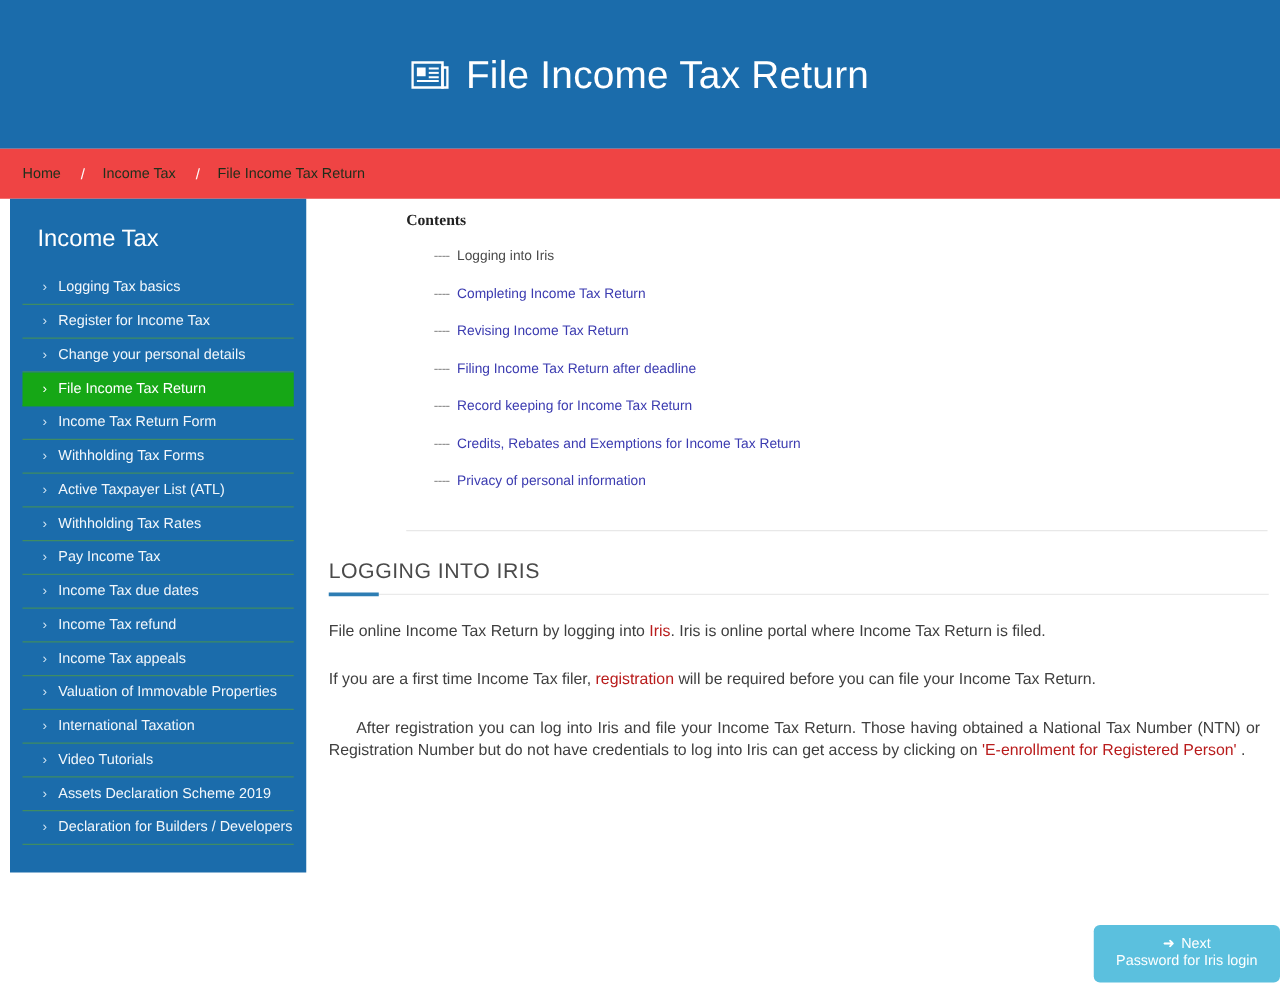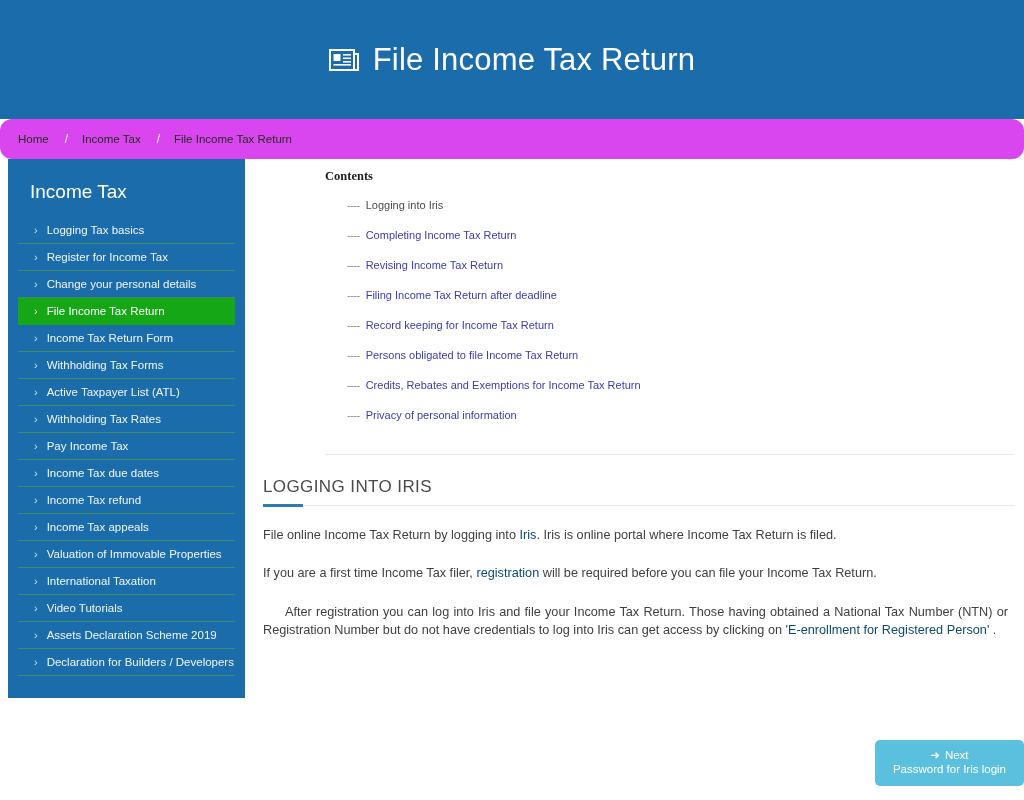--- a/index.html
+++ b/index.html
@@ -24,25 +24,24 @@
     color: #ffffff;
     font-size: 31px;
     font-weight: 400;
     letter-spacing: 0.2px;
     line-height: 1;
   }
 
   
   .breadcrumb-bar {
     height: 40px;
-    background: #d946ef;
+    background: #ef4444;
     display: flex; align-items: center;
     padding-left: 18px;
     gap: 0px;
-    border-radius: 12px;
   }
   .crumb {
     font-size: 11.5px;
     color: #1f2d1a;
     text-decoration: none;
     white-space: nowrap;
   }
   .crumb.link { color: #21301c; }
   .crumb-sep {
     color: #ffffff;
@@ -167,21 +166,21 @@
   
   .body-copy { padding: 0 6px 0 6px; }
   .para {
     font-size: 12.7px;
     color: #3f3f3f;
     line-height: 1.45;
     margin: 20px 0 0 0;
   }
   .para.indent { text-indent: 22px; text-align: justify; }
   .para a, .inline-link {
-    color: #0c4a6e;
+    color: #b91c1c;
     text-decoration: none;
   }
 
   
   .next-wrap {
     position: absolute;
     left: 0; right: 0;
     top: 740px;
     display: flex; justify-content: flex-end;
   }
@@ -317,21 +316,20 @@
     <main class="main">
 
       <section class="contents-box">
         <div class="contents-title">Contents</div>
         <ul class="toc" id="toc-list">
             <li><a href="#" class="toc-link current"><span class="toc-dash">----</span><span>Logging into Iris</span></a></li>
             <li><a href="#" class="toc-link"><span class="toc-dash">----</span><span>Completing Income Tax Return</span></a></li>
             <li><a href="#" class="toc-link"><span class="toc-dash">----</span><span>Revising Income Tax Return</span></a></li>
             <li><a href="#" class="toc-link"><span class="toc-dash">----</span><span>Filing Income Tax Return after deadline</span></a></li>
             <li><a href="#" class="toc-link"><span class="toc-dash">----</span><span>Record keeping for Income Tax Return</span></a></li>
-            <li><a href="#" class="toc-link"><span class="toc-dash">----</span><span>Persons obligated to file Income Tax Return</span></a></li>
             <li><a href="#" class="toc-link"><span class="toc-dash">----</span><span>Credits, Rebates and Exemptions for Income Tax Return</span></a></li>
             <li><a href="#" class="toc-link"><span class="toc-dash">----</span><span>Privacy of personal information</span></a></li>
           </ul>
       </section>
       <div class="toc-rule"></div>
 
       <section class="section-head">
         <h2 class="section-title">LOGGING INTO IRIS</h2>
         <div class="section-rule"></div>
       </section>

